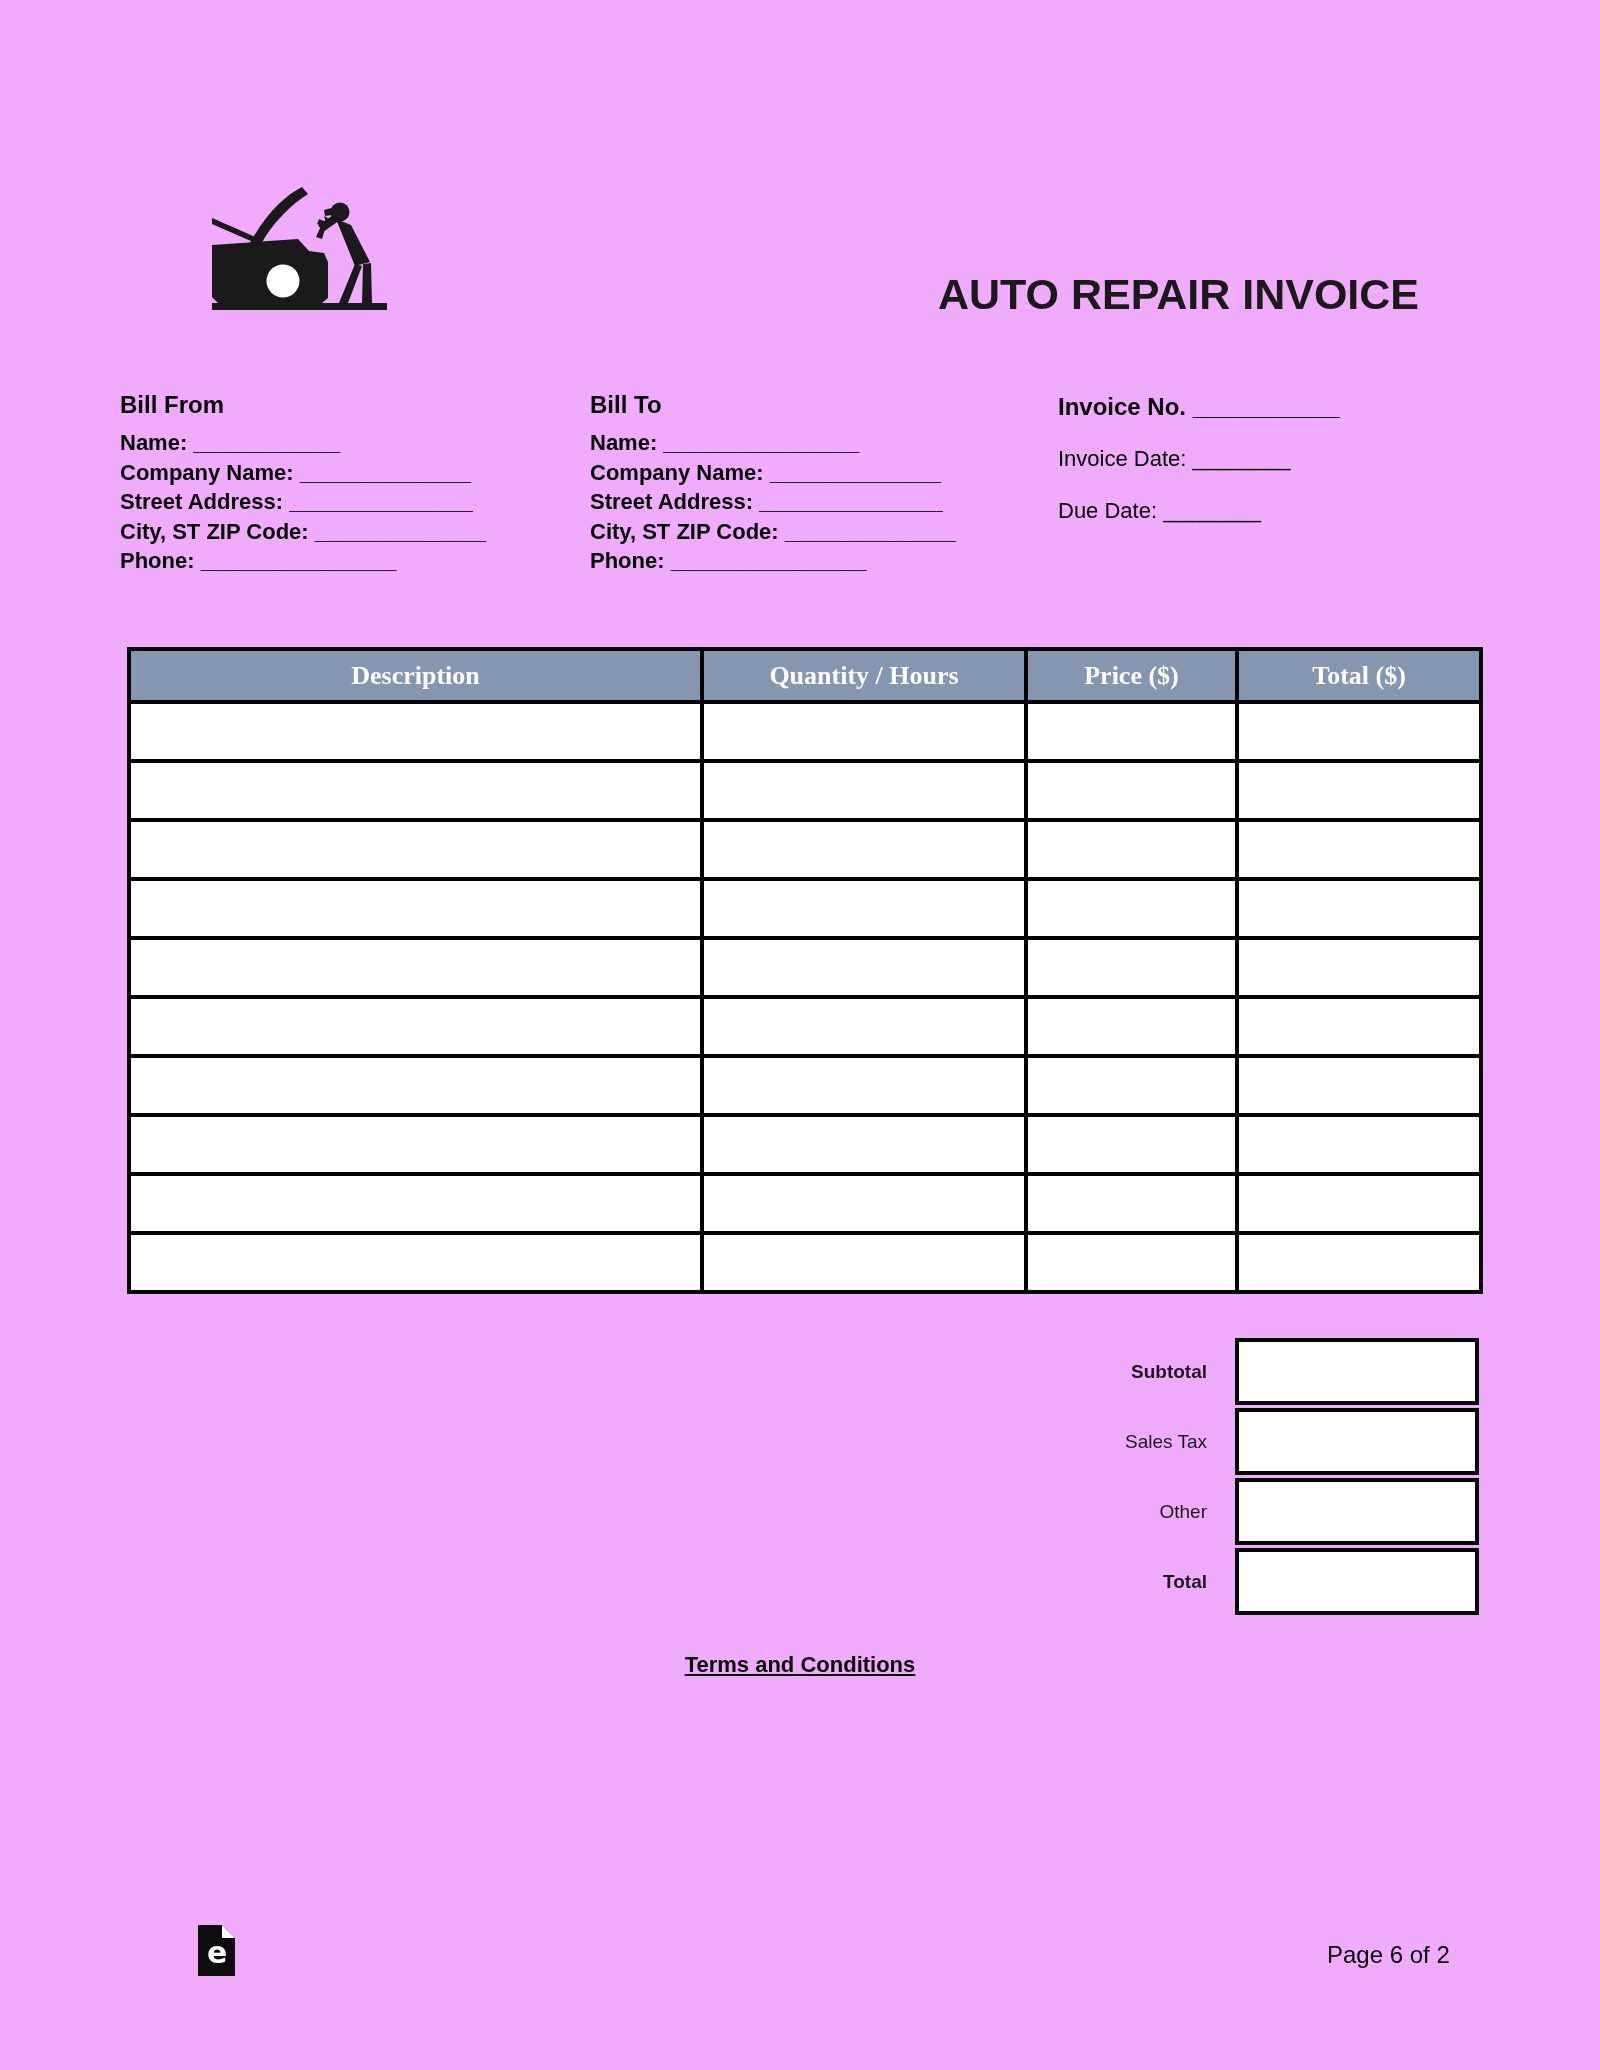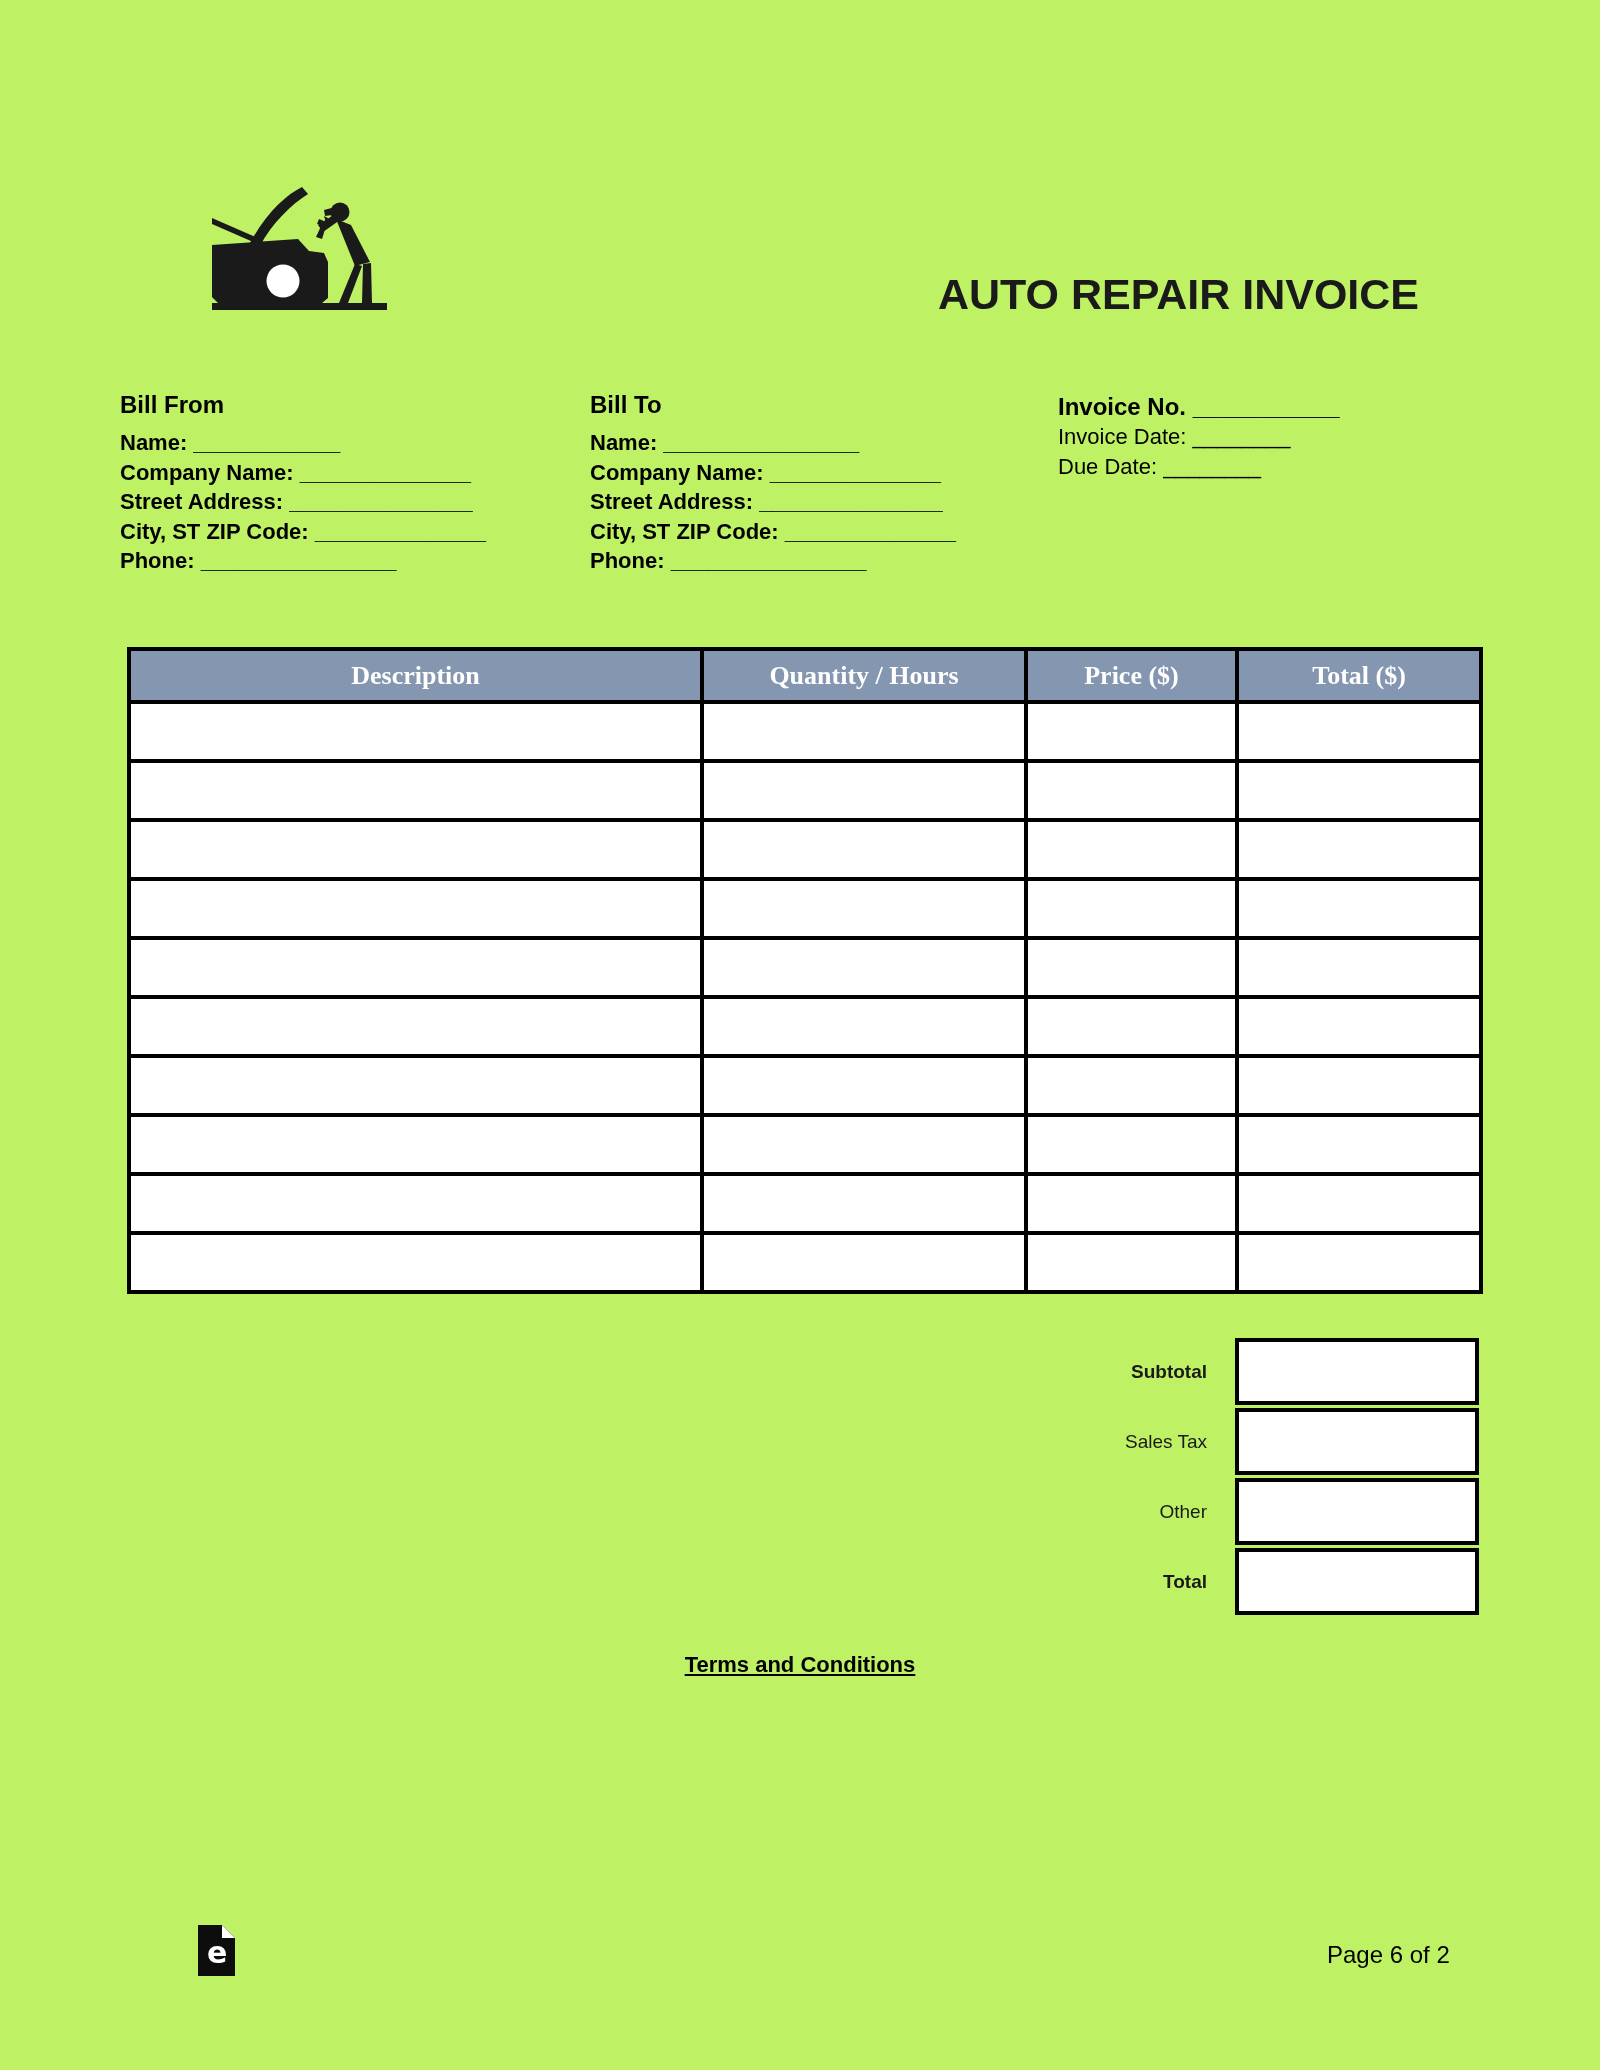--- a/index.html
+++ b/index.html
@@ -1,21 +1,21 @@
 <!DOCTYPE html>
 <html><head>
 <meta charset="utf-8">
 <style>
   * { margin:0; padding:0; box-sizing:border-box; }
   html,body { background:#ffffff; }
   .page {
     position:relative;
     width:1600px;
     height:2070px;
-    background:#bef264;
+    background:#f0abfc;
     font-family:"Liberation Sans", sans-serif;
     color:#000000;
     overflow:hidden;
   }
 
   
   .shop-logo { position:absolute; left:212px; top:185px; width:175px; height:125px; }
 
   
   .doc-title {
@@ -26,21 +26,21 @@
 
   
   .info-block { position:absolute; top:390px; }
   .info-block .blk-head { font-size:24px; font-weight:bold; line-height:30px; margin-bottom:8px; }
   .info-block .fline { font-size:22px; line-height:29.5px; white-space:nowrap;font-weight:bold; }
   .bill-from { left:120px; }
   .bill-to   { left:590px; }
   .invoice-meta { left:1058px; top:392px; }
   .invoice-meta .mline { font-size:22px; line-height:30px; white-space:nowrap; }
   .invoice-meta .mline.bold { font-size:24px; font-weight:bold; }
-  .invoice-meta .mline + .mline { }
+  .invoice-meta .mline + .mline { margin-top:22px; }
 
   
   table.items {
     position:absolute; left:127px; top:647px;
     width:1352px; border-collapse:collapse; table-layout:fixed;
   }
   table.items th {
     background:#8496b0; color:#ffffff;
     border:4px solid #000000;
     height:53px; font-size:26px; font-weight:bold;

